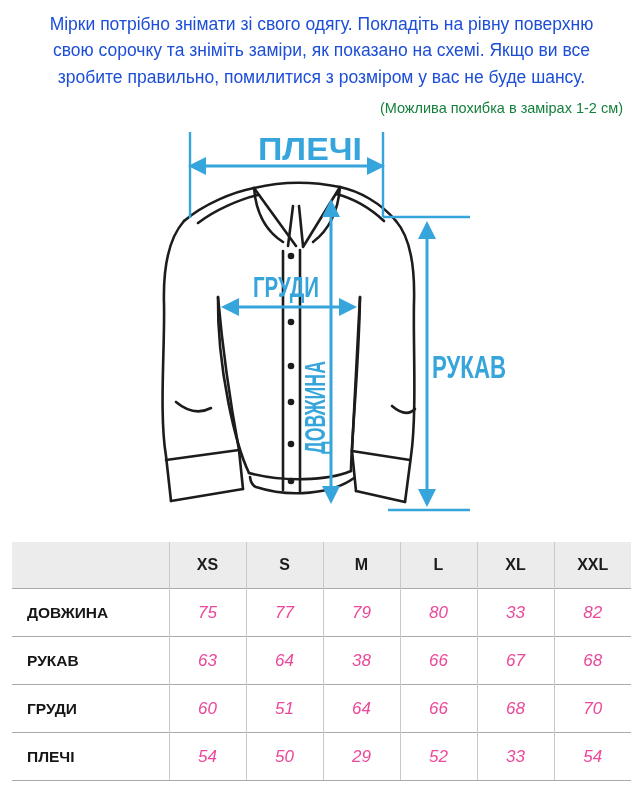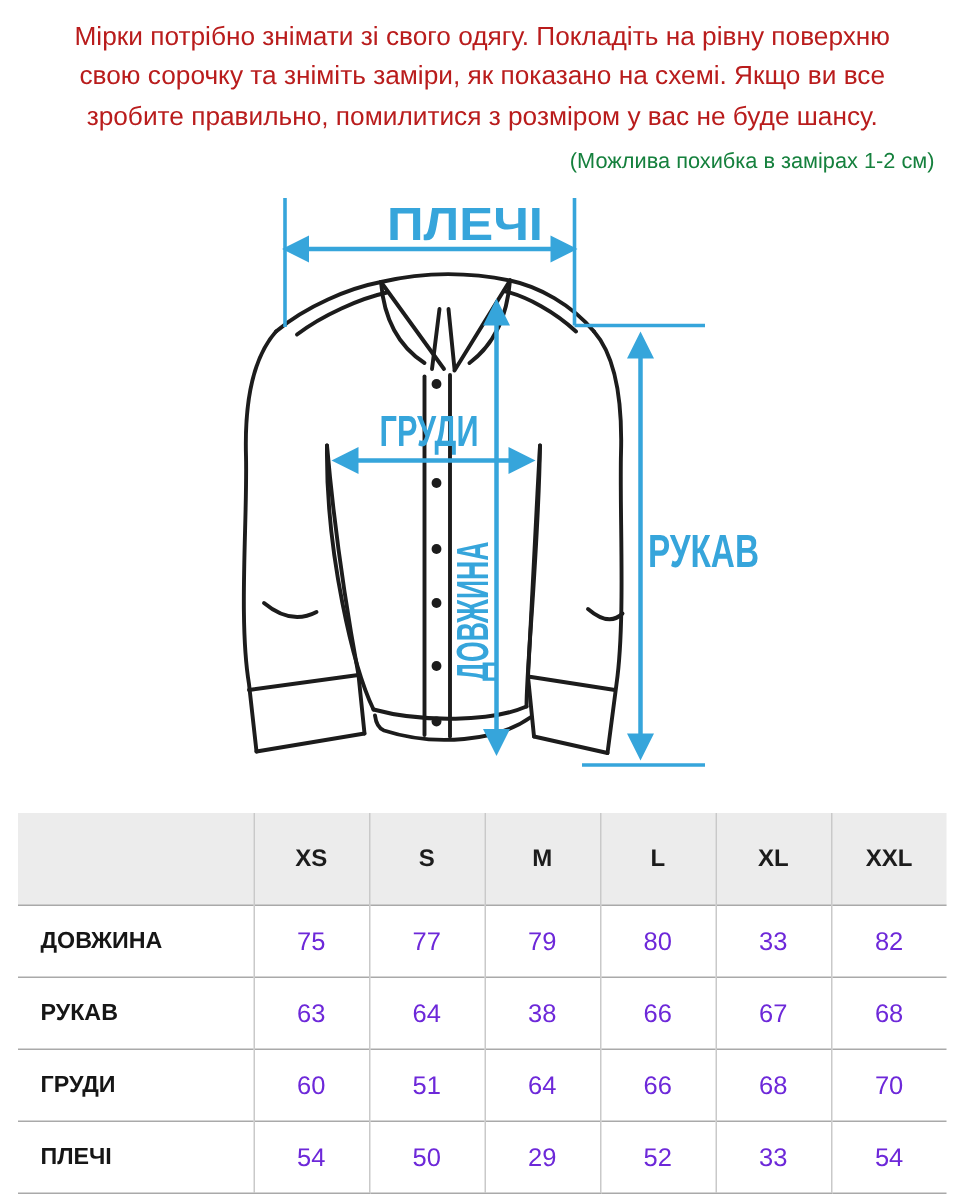--- a/index.html
+++ b/index.html
@@ -5,52 +5,52 @@
   * { margin:0; padding:0; box-sizing:border-box; }
   html,body { background:#ffffff; }
   body {
     width:643px; height:800px; overflow:hidden;
     font-family:"Liberation Sans","DejaVu Sans",sans-serif;
     color:#1c1c1c;
   }
   .intro {
     width:582px; margin:11px auto 0;
     text-align:center;
-    font-size:17.5px; line-height:1.5; color:#b91c1c;
+    font-size:17.5px; line-height:1.5; color:#1d4ed8;
   }
   .note {
     margin:10px 20px 0 0;
     text-align:right;
     font-size:14.5px; color:#15803d;
   }
   svg.diagram { display:block; margin-top:13px; }
   svg .blue-label { font-family:"Liberation Sans","DejaVu Sans",sans-serif; font-weight:bold; fill:#36a5db; }
 
   table.size-table {
     width:619px; margin:8px auto 0;
     border-collapse:collapse; table-layout:fixed;
   }
   .size-table thead th {
-    background:#ececec; height:62px;
+    background:#ececec; height:47px;
     font-size:16px; font-weight:bold; color:#1c1c1c;
     text-align:center; vertical-align:middle;
   }
   .size-table tbody th, .size-table tbody td {
     height:48px; vertical-align:middle;
     border-top:1px solid #a9a9a9;
   }
   .size-table tbody tr:last-child th, .size-table tbody tr:last-child td {
     border-bottom:1px solid #a9a9a9;
   }
   .size-table tbody th {
     text-align:left; padding-left:15px;
     font-size:15.5px; font-weight:bold; color:#161616;
   }
   .size-table tbody td {
-    text-align:center; font-size:17px; color:#6d28d9;
+    text-align:center; font-size:17px; color:#ec4899;font-style:italic;
   }
   .size-table th.sep, .size-table td.sep { border-left:1px solid #c9c9c9; }
 </style>
 </head>
 <body>
 
 <p class="intro">Мірки потрібно знімати зі свого одягу. Покладіть на рівну поверхню свою сорочку та зніміть заміри, як показано на схемі. Якщо ви все зробите правильно, помилитися з розміром у вас не буде шансу.</p>
 
 <p class="note">(Можлива похибка в замірах 1-2 см)</p>
 

